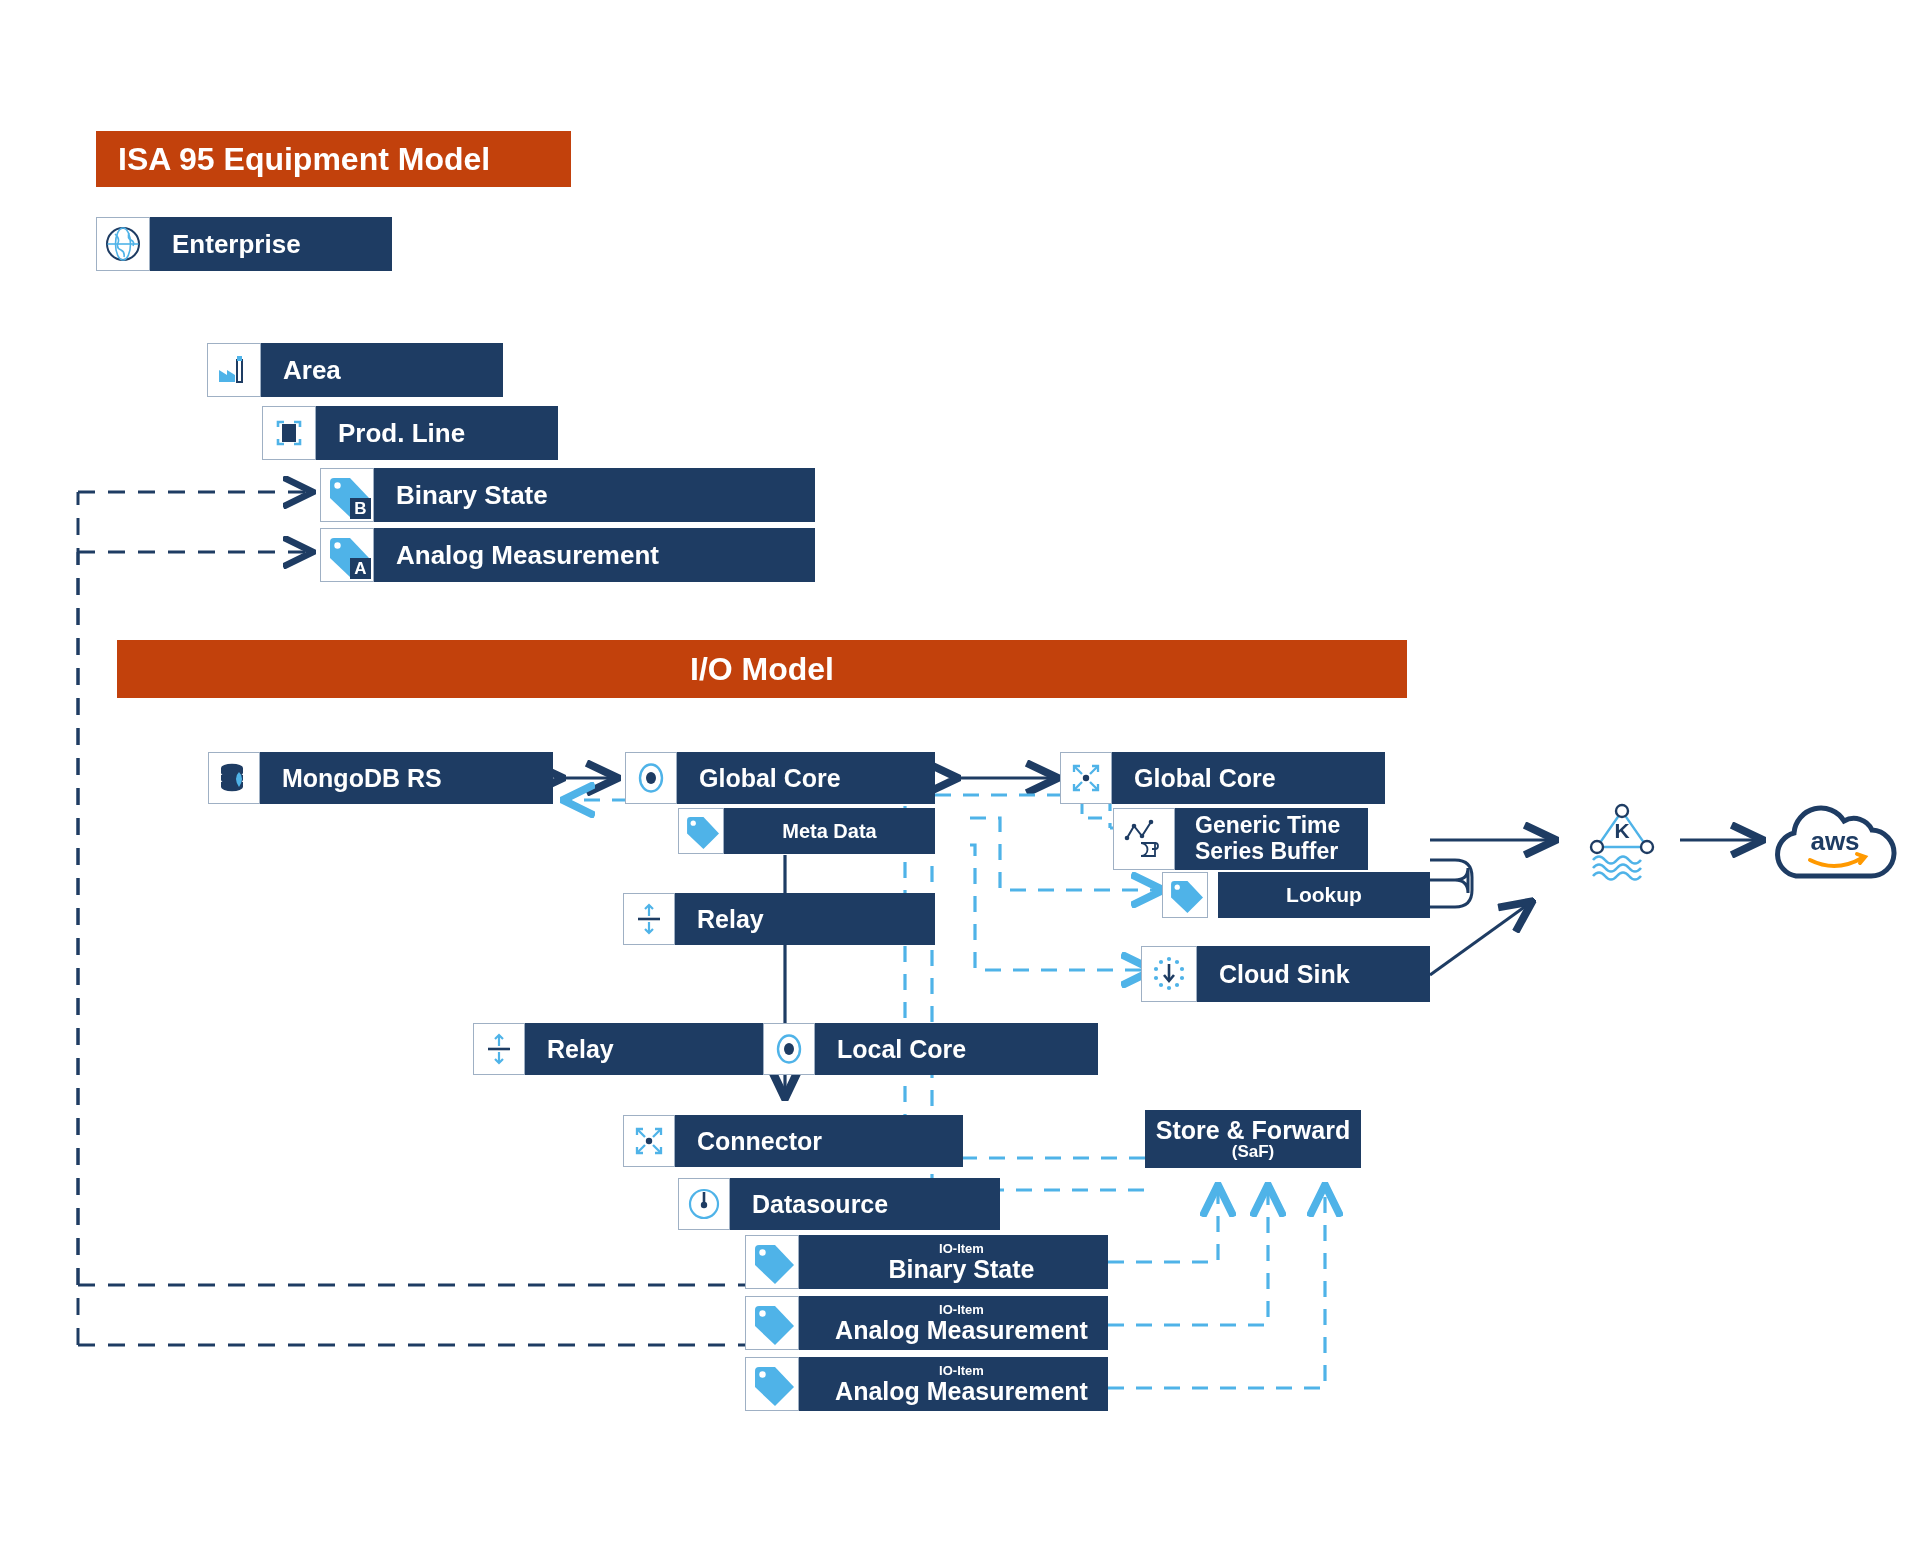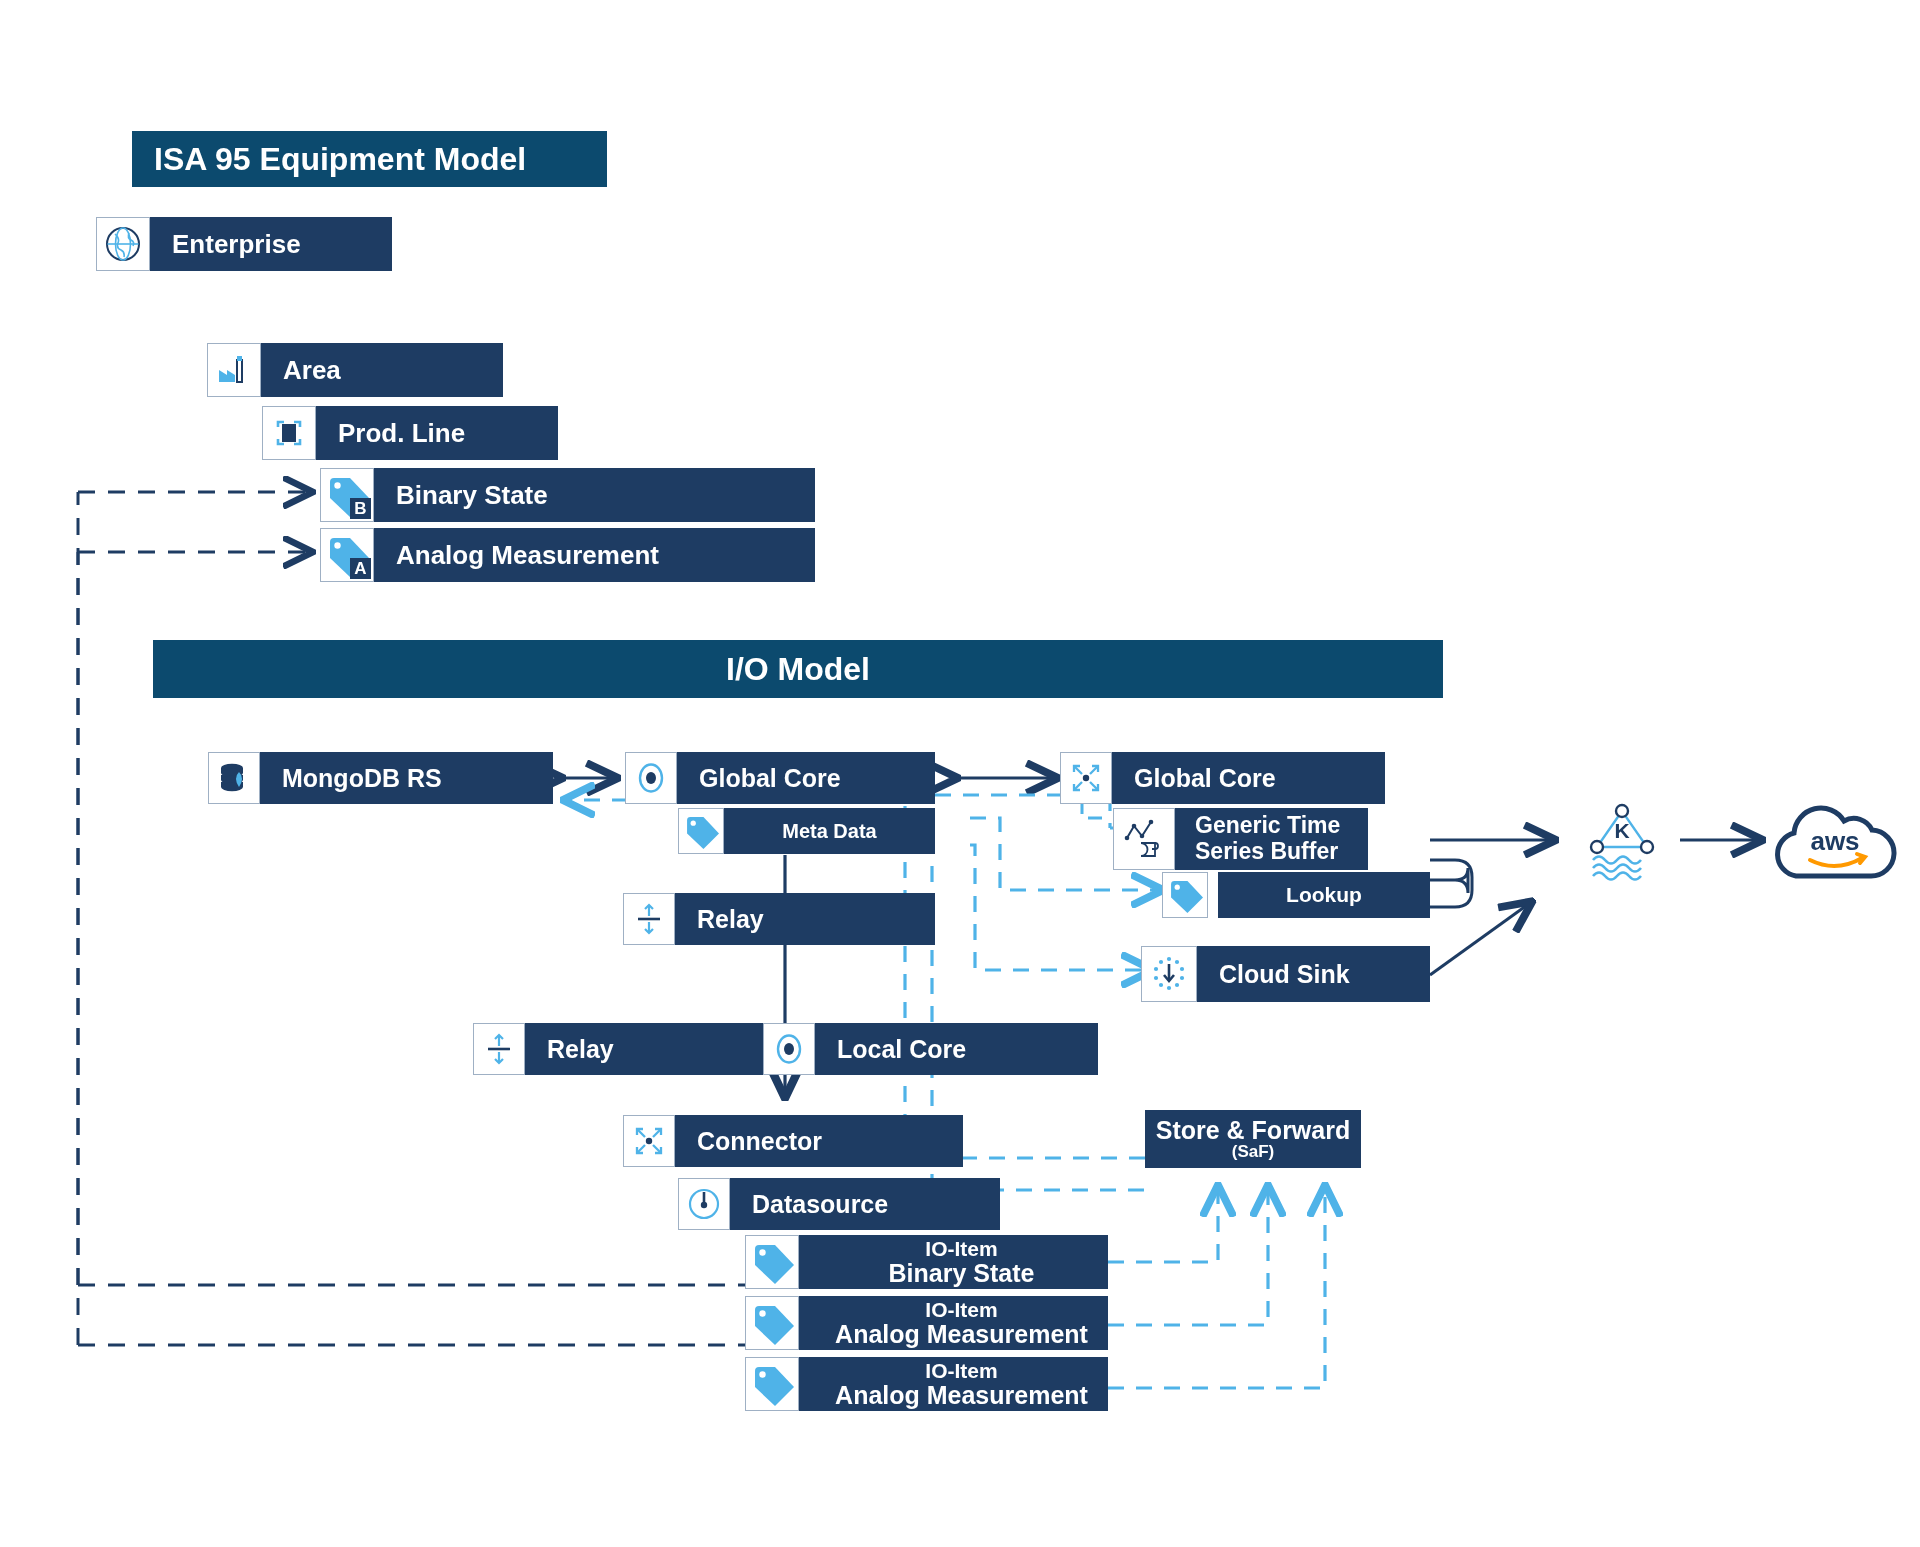--- a/index.html
+++ b/index.html
@@ -13,27 +13,27 @@
     display:flex;align-items:center;justify-content:center;flex:0 0 auto;
   }
   .node .bar{
     background:#1e3c63;color:#fff;display:flex;align-items:center;
     box-sizing:border-box;flex:1 1 auto;padding-left:22px;overflow:hidden;
   }
   .node .bar.center{justify-content:center;padding-left:0;}
   .lbl{font-weight:bold;white-space:nowrap;}
 
   .title-bar{
-    position:absolute;background:#0c4a6e;color:#fff;display:flex;align-items:center;
-    font-weight:bold;box-sizing:border-box;margin-left:36px;
+    position:absolute;background:#c2410c;color:#fff;display:flex;align-items:center;
+    font-weight:bold;box-sizing:border-box;
   }
 
   
   .io-bar{flex-direction:column;align-items:flex-start;justify-content:center;line-height:1.05;}
-  .io-sub{font-size:21px;font-weight:bold;color:#fff;padding-left:0;}
+  .io-sub{font-size:13px;font-weight:bold;color:#fff;padding-left:0;}
   .io-main{font-size:25px;font-weight:bold;color:#fff;}
 
   svg.layer{position:absolute;left:0;top:0;width:1920px;height:1547px;pointer-events:none;}
   svg.icon{display:block;}
 
   .saf-sub{font-size:17px;font-weight:bold;}
 </style>
 </head>
 <body>
 

